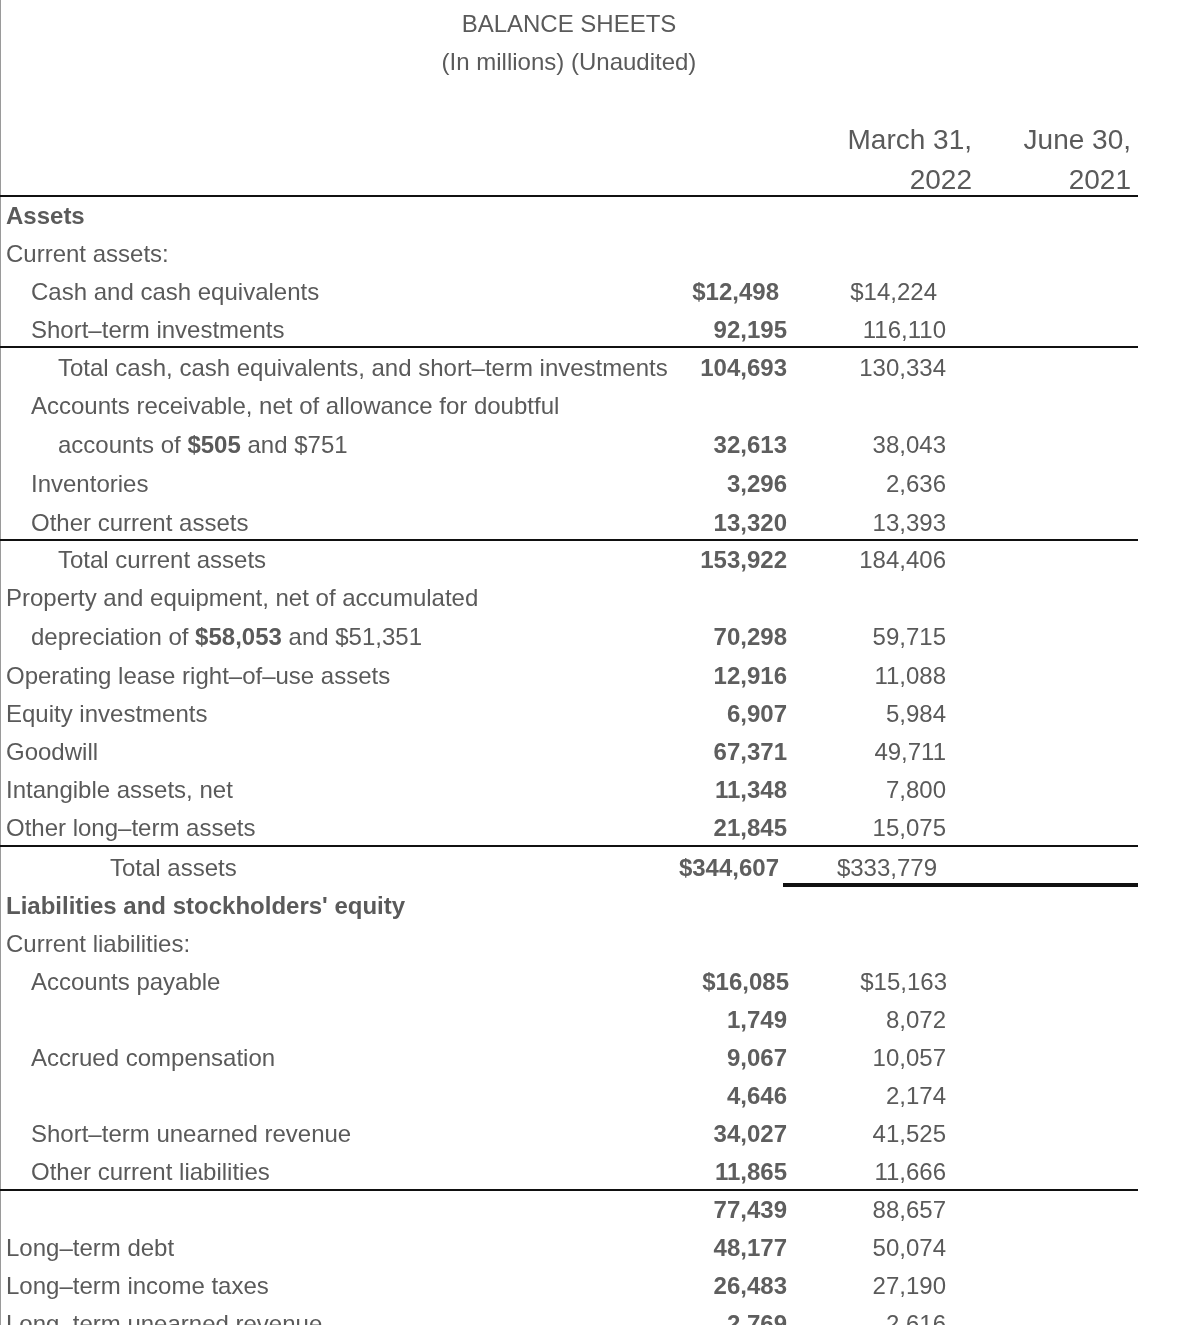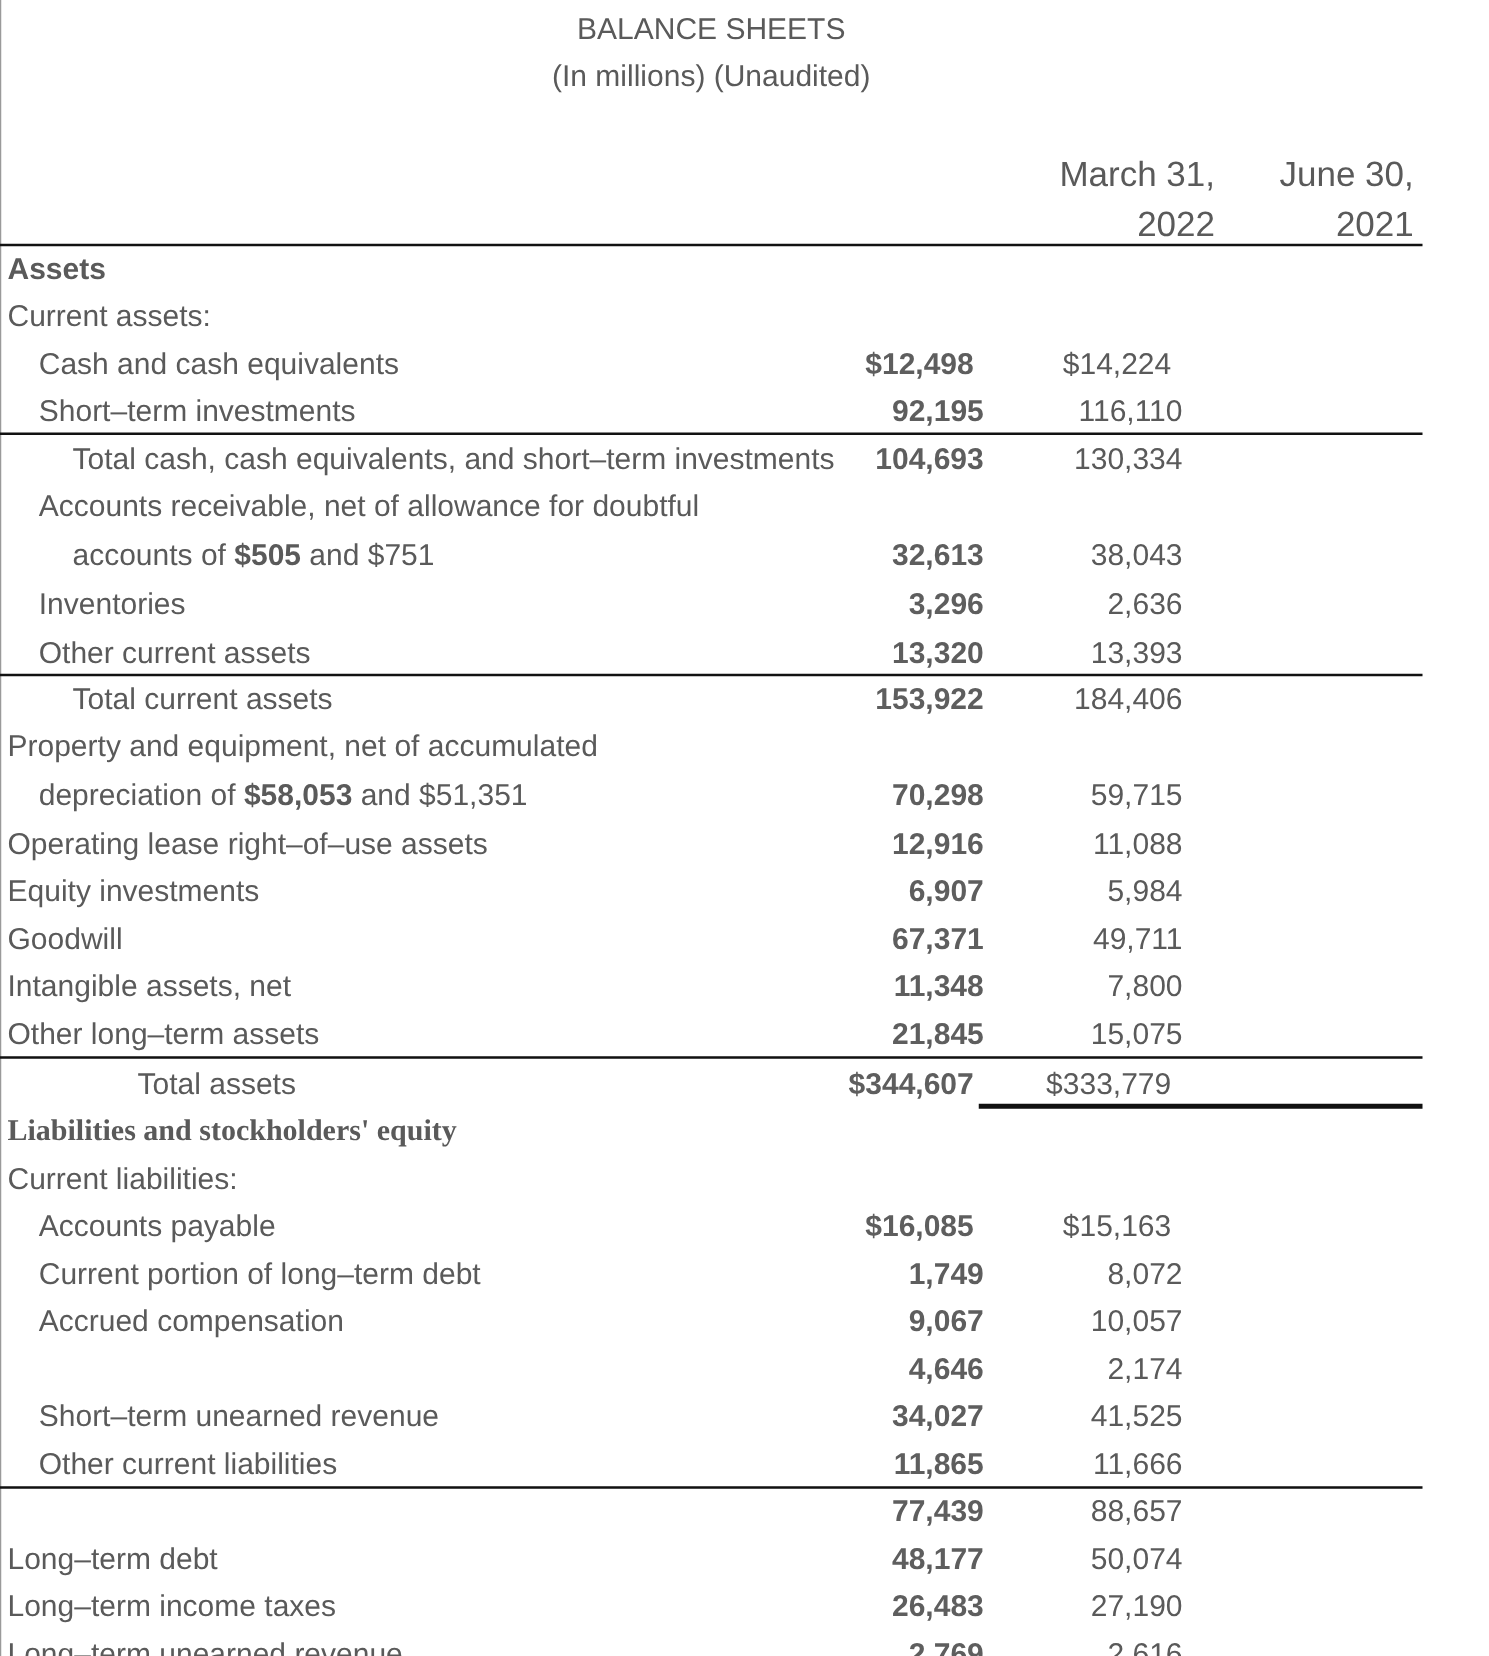--- a/index.html
+++ b/index.html
@@ -127,37 +127,36 @@
     <div class="row" style="top: 814px;">
       <span class="label indent0">Other long–term assets</span>
       <span class="v1">21,845</span>
       <span class="v2">15,075</span>
     </div>
     <div class="row" style="top: 854px;">
       <span class="label indent3">Total assets</span>
       <span class="v1 dollar">$344,607</span>
       <span class="v2 dollar">$333,779</span>
     </div>
-    <div class="row" style="top: 892px; font-family: Liberation Serif, serif;">
+    <div class="row" style="top: 892px;">
       <span class="label indent0 bold">Liabilities and stockholders' equity</span>
       <span class="v1"></span>
       <span class="v2"></span>
     </div>
     <div class="row" style="top: 930px;">
       <span class="label indent0">Current liabilities:</span>
       <span class="v1"></span>
       <span class="v2"></span>
     </div>
-    <div class="row" style="top: 968px;">
+    <div class="row" style="top: 968px; padding-left: 10px;">
       <span class="label indent1">Accounts payable</span>
       <span class="v1 dollar">$16,085</span>
       <span class="v2 dollar">$15,163</span>
     </div>
     <div class="row" style="top: 1006px;">
-      <span class="label indent1">Current portion of long–term debt</span>
       <span class="v1">1,749</span>
       <span class="v2">8,072</span>
     </div>
     <div class="row" style="top: 1044px;">
       <span class="label indent1">Accrued compensation</span>
       <span class="v1">9,067</span>
       <span class="v2">10,057</span>
     </div>
     <div class="row" style="top: 1082px;">
       <span class="v1">4,646</span>

